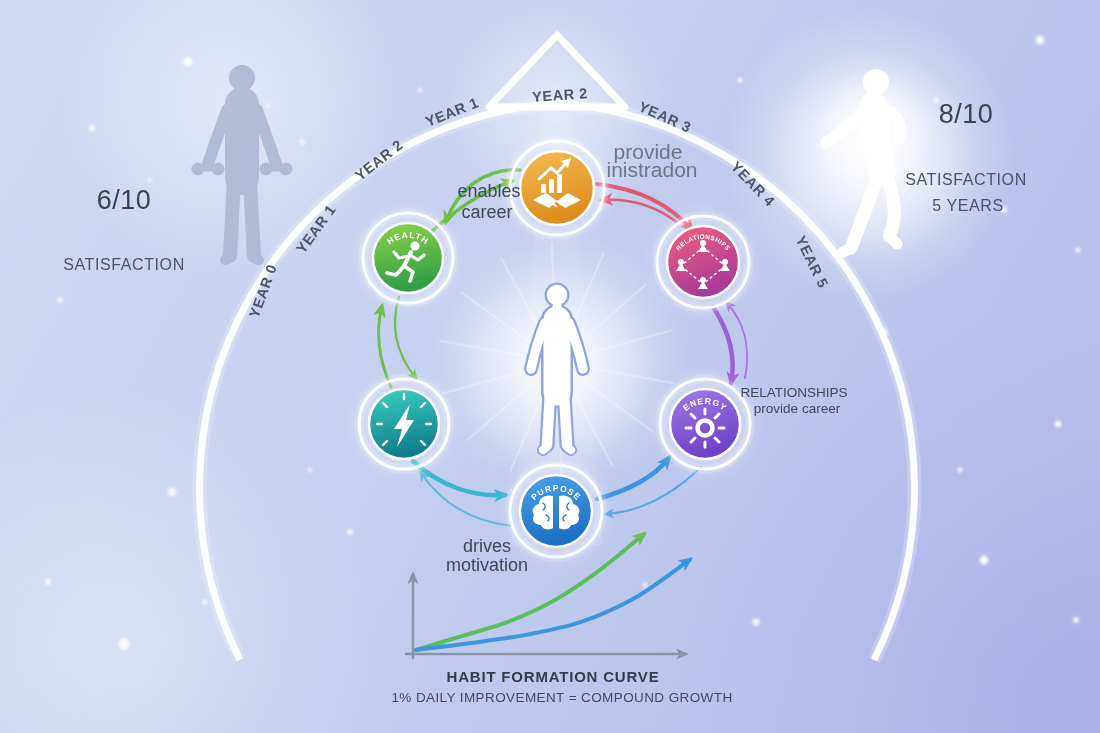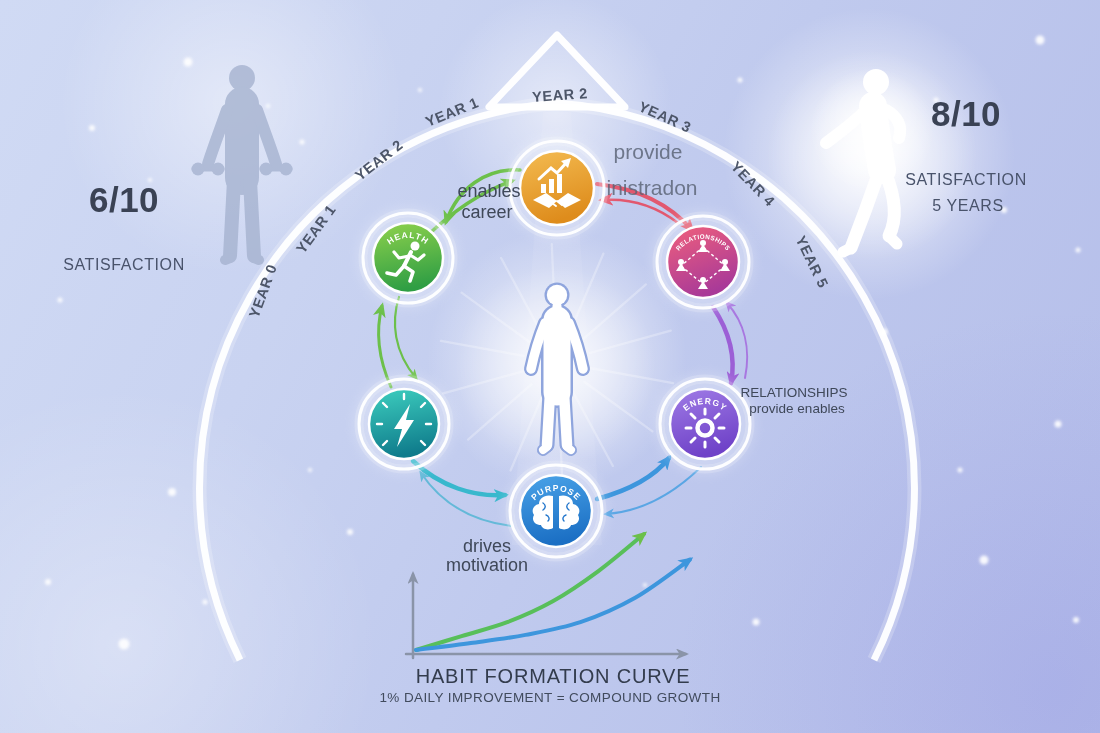--- a/index.html
+++ b/index.html
@@ -9,29 +9,29 @@
       radial-gradient(circle at 79% 21%, rgba(255,255,255,.80) 0%, rgba(255,255,255,0) 14%),
       radial-gradient(circle at 50.5% 50%, rgba(255,255,255,.65) 0%, rgba(255,255,255,0) 15%),
       radial-gradient(circle at 50.5% 15%, rgba(255,255,255,.55) 0%, rgba(255,255,255,0) 14%),
       radial-gradient(circle at 21% 14%, rgba(255,255,255,.45) 0%, rgba(255,255,255,0) 16%),
       radial-gradient(circle at 11% 88%, rgba(255,255,255,.30) 0%, rgba(255,255,255,0) 22%),
       radial-gradient(circle at 96% 94%, rgba(140,140,225,.25) 0%, rgba(140,140,225,0) 30%),
       linear-gradient(118deg,#d0daf4 0%,#c9d3f1 30%,#c0caee 55%,#b3bce9 100%);
   }
   #gfx{position:absolute;left:0;top:0;}
   .txt{position:absolute;transform:translate(-50%,-50%);white-space:nowrap;color:#3f4859;}
-  .score{font-size:35px;font-weight:700;color:#3a4254;letter-spacing:.5px;text-align:right;}
+  .score{font-size:27px;font-weight:400;color:#3a4254;letter-spacing:.5px;text-align:right;}
   .slabel{font-size:16px;color:#49536b;letter-spacing:.6px;margin-top:40px;}
   .yl{position:absolute;transform:translate(-50%,-50%);white-space:nowrap;
       font-size:14.5px;font-weight:600;color:#4d5669;letter-spacing:.6px;}
   .ann{font-size:18px;color:#3f4859;}
   .ann-dim{font-size:21px;color:#5a6375;opacity:.82;margin-left:16px;}
   .ann-sm{font-size:13.5px;color:#3f4859;}
-  .ctitle{font-size:20px;font-weight:400;color:#333c4d;letter-spacing:.8px;}
-  .csub{font-size:13.5px;color:#414b5d;letter-spacing:.4px;}
+  .ctitle{font-size:15px;font-weight:700;color:#333c4d;letter-spacing:.8px;}
+  .csub{font-size:13.5px;color:#414b5d;letter-spacing:.4px;margin-left:12px;}
   svg text{font-family:"Liberation Sans",sans-serif;}
   .nodelabel{fill:#ffffff;font-weight:700;}
 </style>
 </head>
 <body>
 
 <div id="stage">
 
 <svg id="gfx" width="1100" height="733" viewBox="0 0 1100 733">
   <defs>
@@ -355,24 +355,24 @@
 <div class="yl" style="left:452px;top:112px;transform:translate(-50%,-50%) rotate(-22deg)">YEAR 1</div>
 <div class="yl" style="left:560px;top:95px;transform:translate(-50%,-50%) rotate(-4deg)">YEAR 2</div>
 <div class="yl" style="left:665px;top:117px;transform:translate(-50%,-50%) rotate(24deg)">YEAR 3</div>
 <div class="yl" style="left:753px;top:184px;transform:translate(-50%,-50%) rotate(46deg)">YEAR 4</div>
 <div class="yl" style="left:812px;top:262px;transform:translate(-50%,-50%) rotate(64deg)">YEAR 5</div>
 
 <div class="txt ann" style="left:489px;top:191px">enables</div>
 <div class="txt ann" style="left:487px;top:212px">career</div>
 
 <div class="txt ann-dim" style="left:632px;top:152px">provide</div>
-<div class="txt ann-dim" style="left:636px;top:188px">inistradon</div>
+<div class="txt ann-dim" style="left:636px;top:170px">inistradon</div>
 
 <div class="txt ann-sm" style="left:794px;top:392px">RELATIONSHIPS</div>
-<div class="txt ann-sm" style="left:797px;top:408px">provide enables</div>
+<div class="txt ann-sm" style="left:797px;top:408px">provide career</div>
 
 <div class="txt ann" style="left:487px;top:546px">drives</div>
 <div class="txt ann" style="left:487px;top:565px">motivation</div>
 
 <div class="txt ctitle" style="left:553px;top:676px">HABIT FORMATION CURVE</div>
 <div class="txt csub" style="left:550px;top:697px">1% DAILY IMPROVEMENT = COMPOUND GROWTH</div>
 
 </div>
 
 </body></html>

